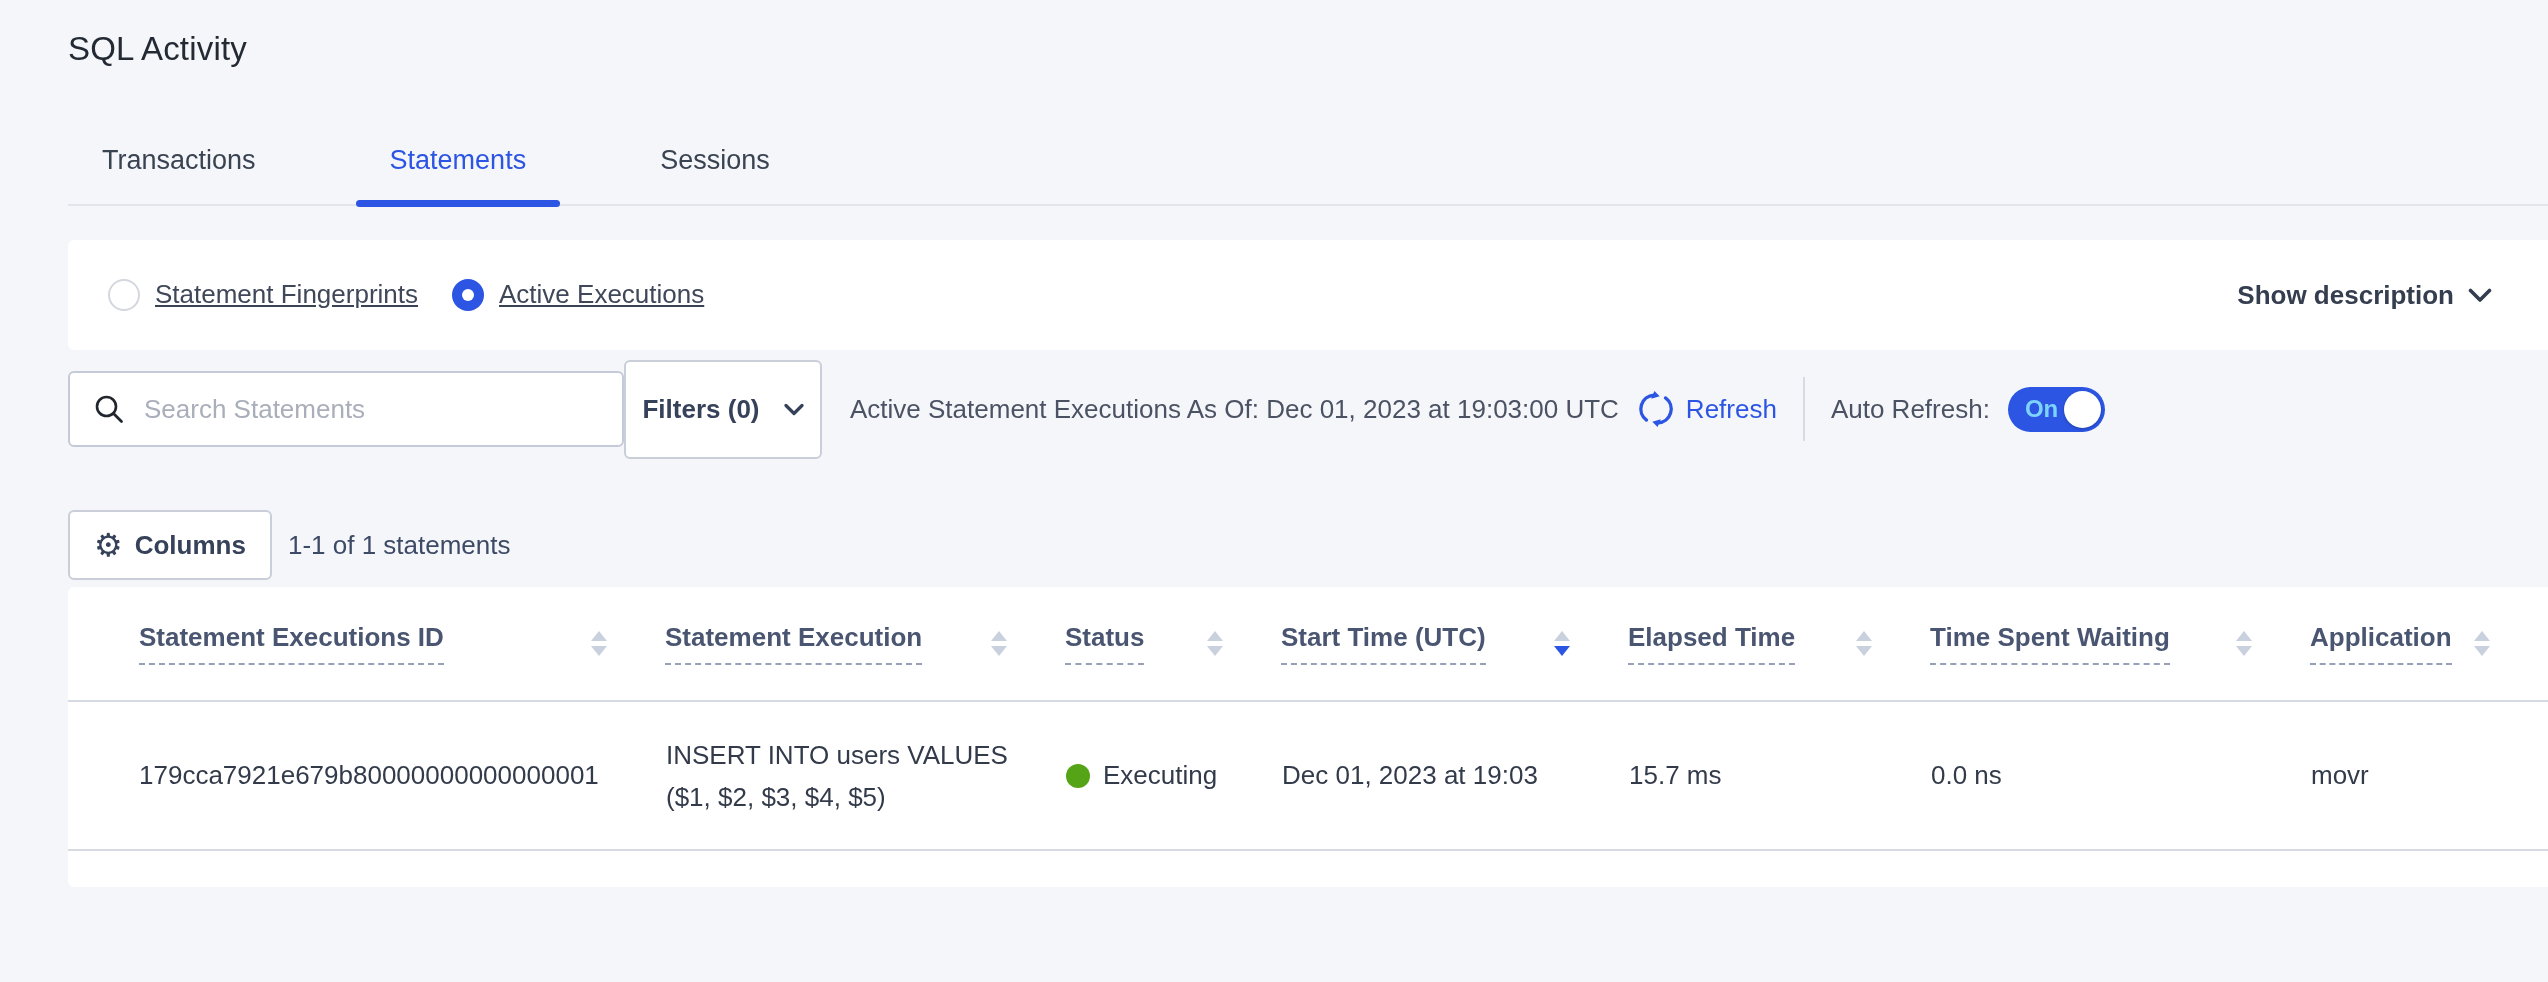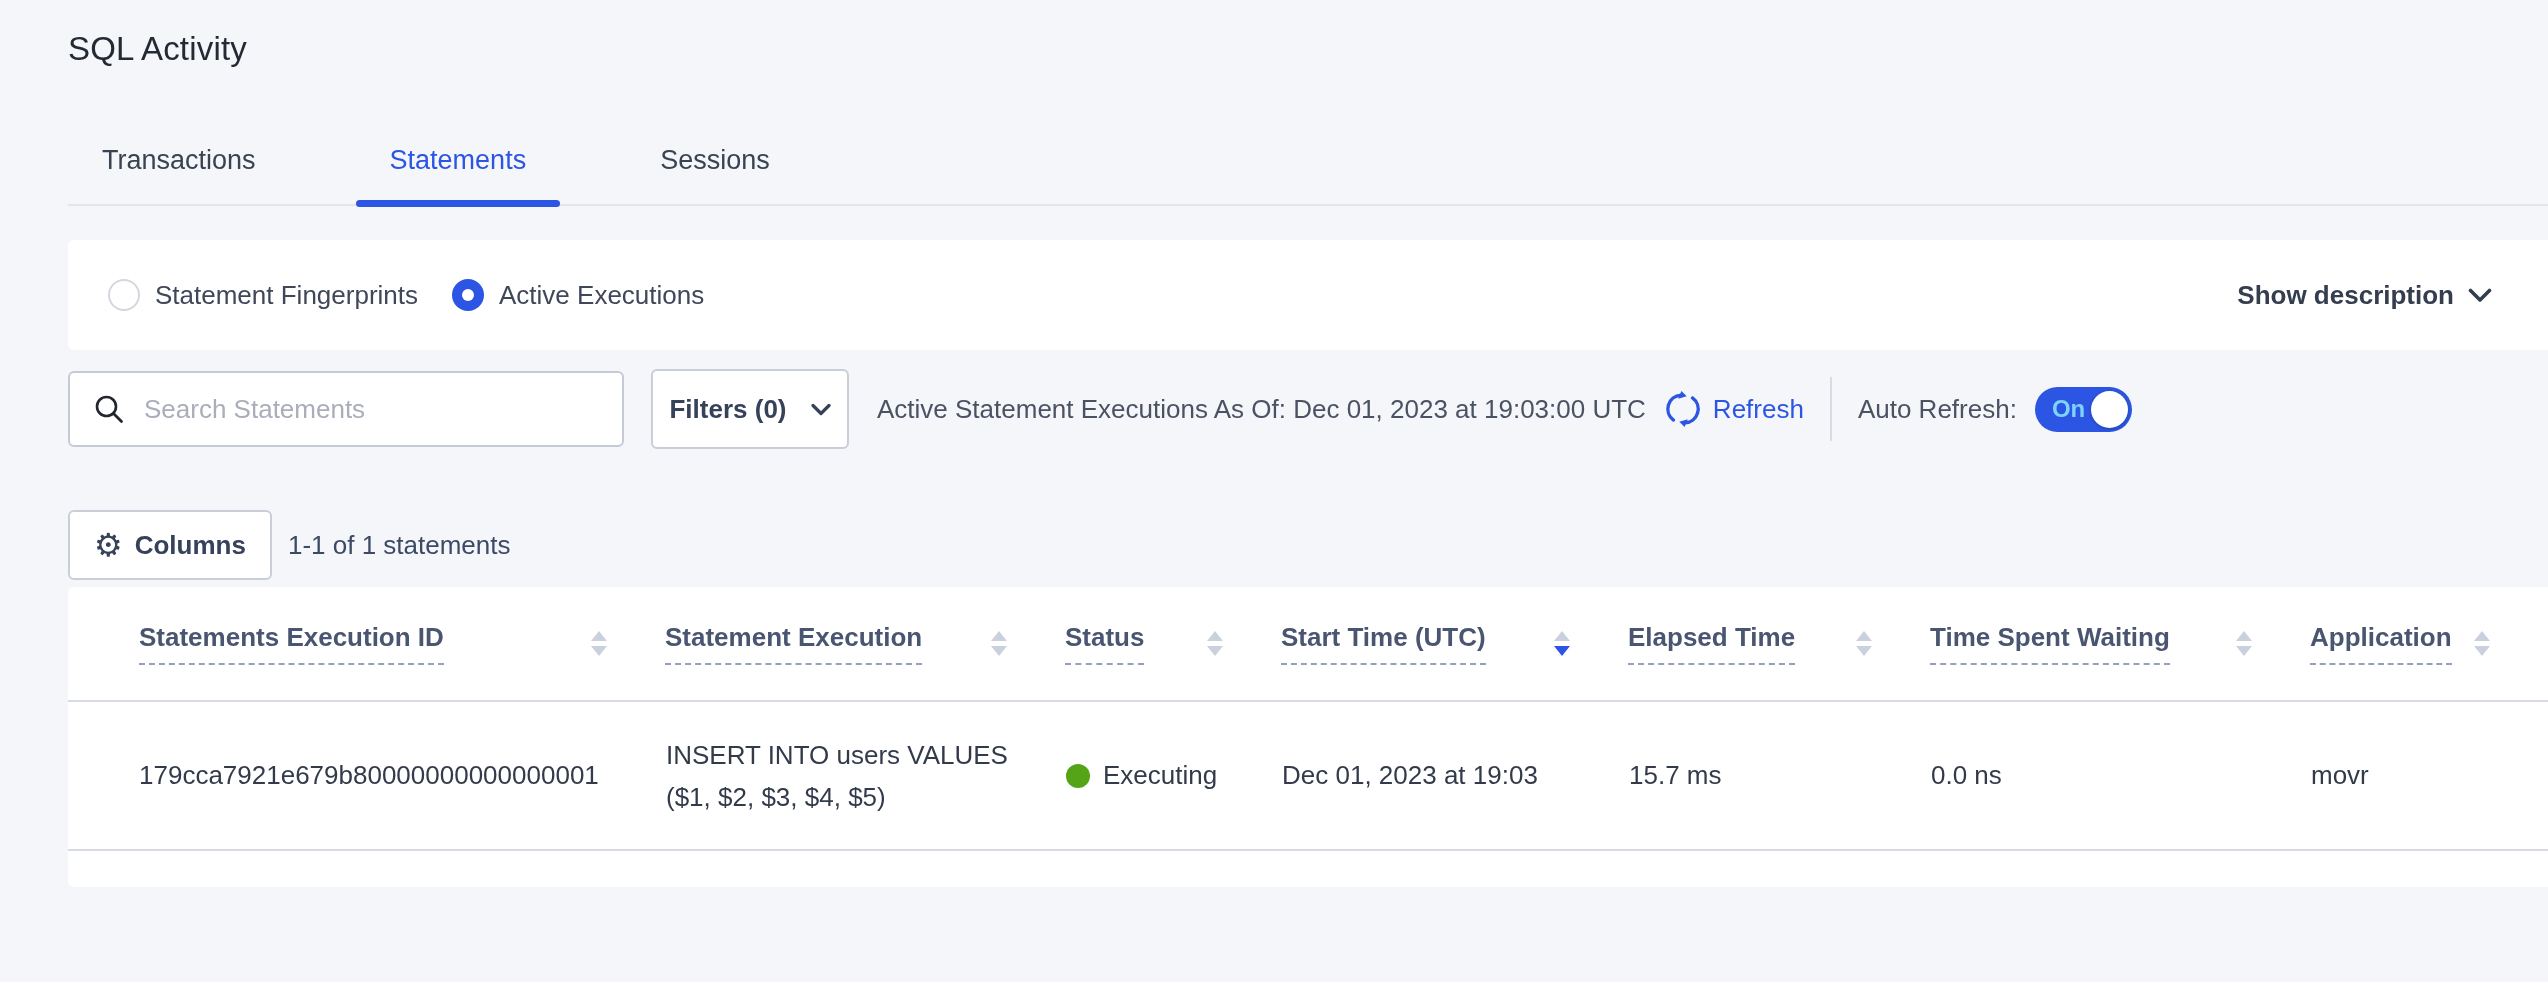--- a/index.html
+++ b/index.html
@@ -13,38 +13,38 @@
   .tabs{display:flex;align-items:flex-end;margin-top:40px;height:96px;border-bottom:2px solid #e3e5ea;position:relative;}
   .tab{font-size:27px;color:#394351;padding:0 34px 28px 34px;cursor:pointer;position:relative;}
   .tab + .tab{margin-left:66px;}
   .tab.active{color:#2b55e2;}
   .tab.active::after{content:"";position:absolute;left:0;right:0;bottom:-3px;height:7px;border-radius:4px;background:#2b55e2;}
 
   
   .card{background:#ffffff;border-radius:6px 0 0 6px;}
 
   .radio-card{margin-top:34px;height:110px;display:flex;align-items:center;padding:0 56px 0 40px;box-sizing:border-box;}
-  .radio-opt{display:flex;align-items:flex-end;cursor:pointer;}
+  .radio-opt{display:flex;align-items:flex-start;cursor:pointer;text-decoration:underline;}
   .radio-opt + .radio-opt{margin-left:34px;}
   .radio{width:32px;height:32px;border-radius:50%;border:2px solid #d4d7de;background:#fff;box-sizing:border-box;flex:none;}
   .radio-opt.selected .radio{border:none;background:#2b55e2;position:relative;}
   .radio-opt.selected .radio::after{content:"";position:absolute;left:50%;top:50%;width:12px;height:12px;margin:-6px 0 0 -6px;border-radius:50%;background:#fff;}
   .radio-label{margin-left:15px;font-size:26px;color:#3f4759;}
   .show-desc{margin-left:auto;display:flex;align-items:center;gap:14px;font-size:26px;font-weight:600;color:#343e4f;cursor:pointer;}
 
   
   .controls-row{margin-top:21px;height:76px;display:flex;align-items:center;}
   .search-box{width:556px;height:76px;background:#fff;border:2px solid #c4cad8;border-radius:6px;
     display:flex;align-items:center;padding-left:24px;box-sizing:border-box;}
   .search-box input{border:none;outline:none;background:transparent;margin-left:18px;width:440px;
     font-family:inherit;font-size:26px;color:#333b4b;}
   .search-box input::placeholder{color:#a9aeba;}
   .btn{background:#fff;border:2px solid #c9ced9;border-radius:6px;display:flex;align-items:center;justify-content:center;
     font-family:inherit;font-size:26px;font-weight:700;color:#36415a;cursor:pointer;}
-  .filters-btn{margin-left:27px;width:198px;height:80px;gap:24px;}
+  .filters-btn{width:198px;height:99px;gap:24px;}
   .as-of{margin-left:28px;font-size:26px;color:#4b5263;}
   .refresh{margin-left:18px;display:flex;align-items:center;gap:11px;color:#2b55e2;font-size:26px;cursor:pointer;}
   .vdivider{width:2px;height:64px;background:#d8dbe2;margin:0 26px;}
   .auto-label{font-size:26px;color:#4b5263;}
   .toggle{margin-left:18px;width:97px;height:45px;border-radius:23px;background:#2b55e2;position:relative;cursor:pointer;
     display:flex;align-items:center;}
   .toggle-text{color:#7dd3fc;font-size:24px;font-weight:700;margin-left:17px;}
   .knob{position:absolute;right:4px;top:4px;width:37px;height:37px;border-radius:50%;background:#fff;box-shadow:0 1px 3px rgba(0,0,0,.25);}
 
   
@@ -156,21 +156,21 @@
           <col style="width:216px">
         <col style="width:347px">
           <col style="width:302px">
           <col style="width:380px">
           <col>
       </colgroup>
       <thead>
         <tr>
           <th>
             <div class="th-inner">
-                <span class="th-label">Statements Execution ID</span>
+                <span class="th-label">Statement Executions ID</span>
             <span class="sort">
                   <i class="up"></i>
                   <i class="down"></i>
                 </span>
               </div>
           </th>
           <th>
             <div class="th-inner">
                 <span class="th-label">Statement Execution</span>
             <span class="sort">

